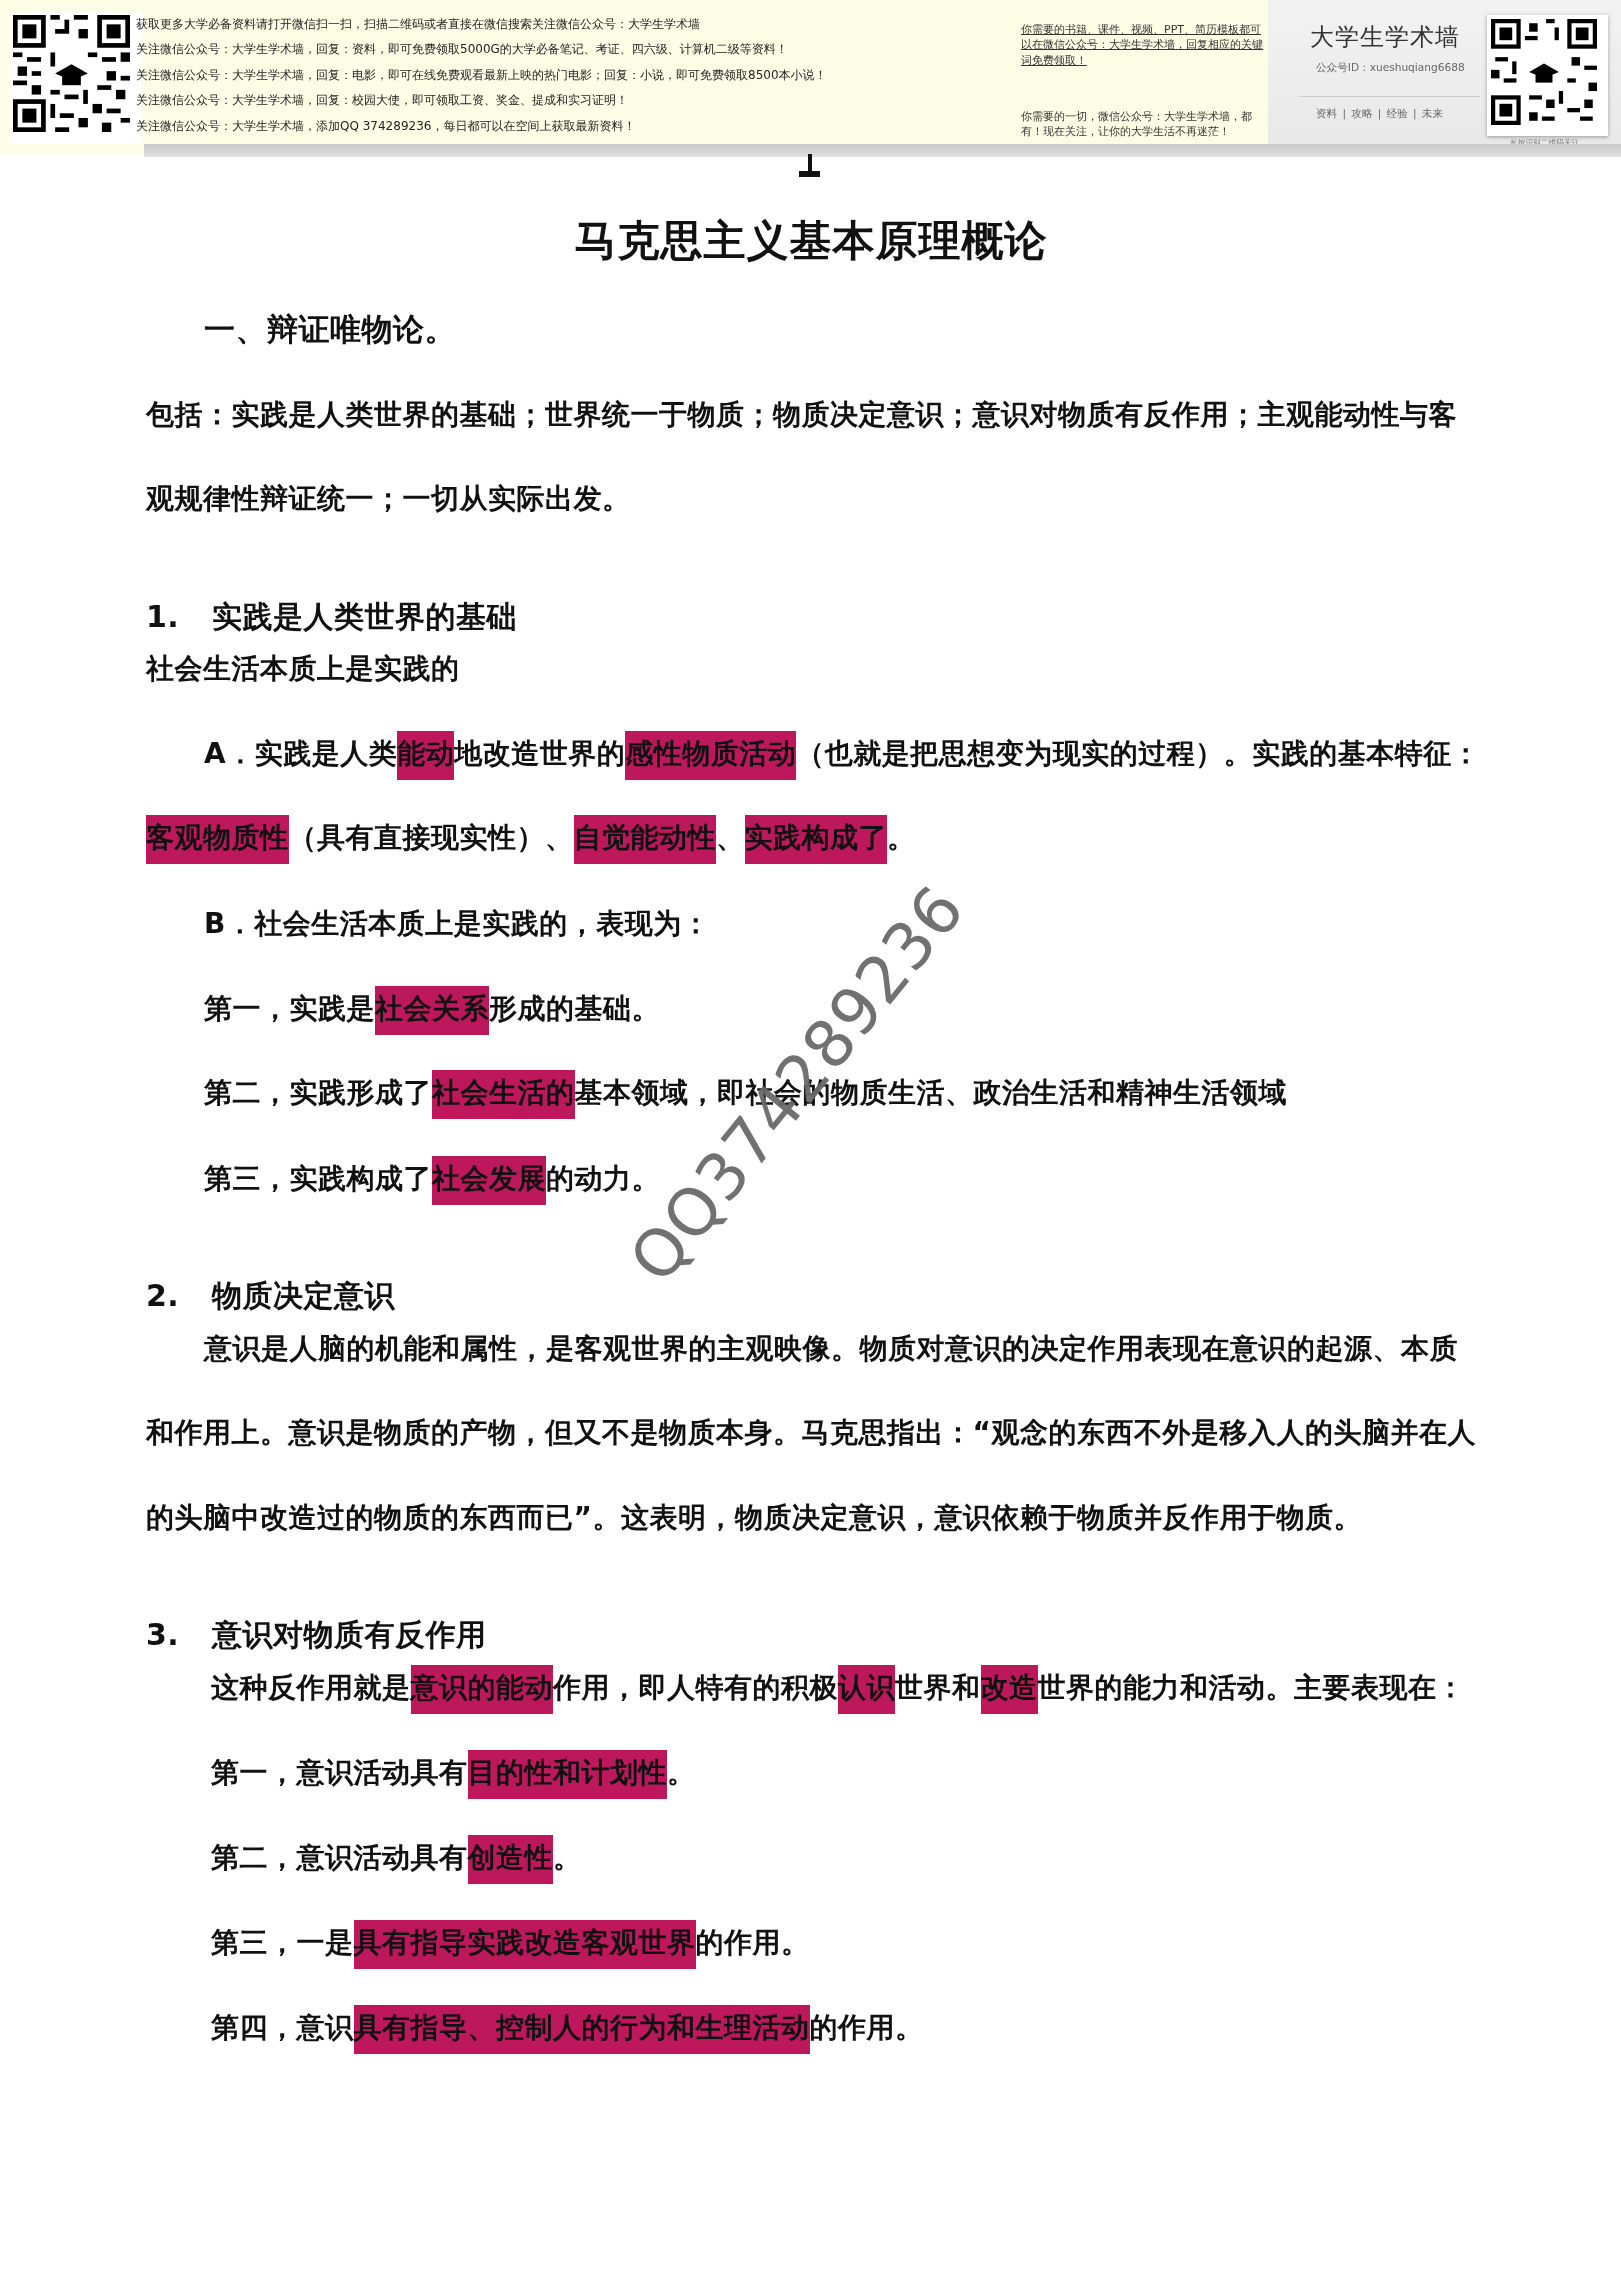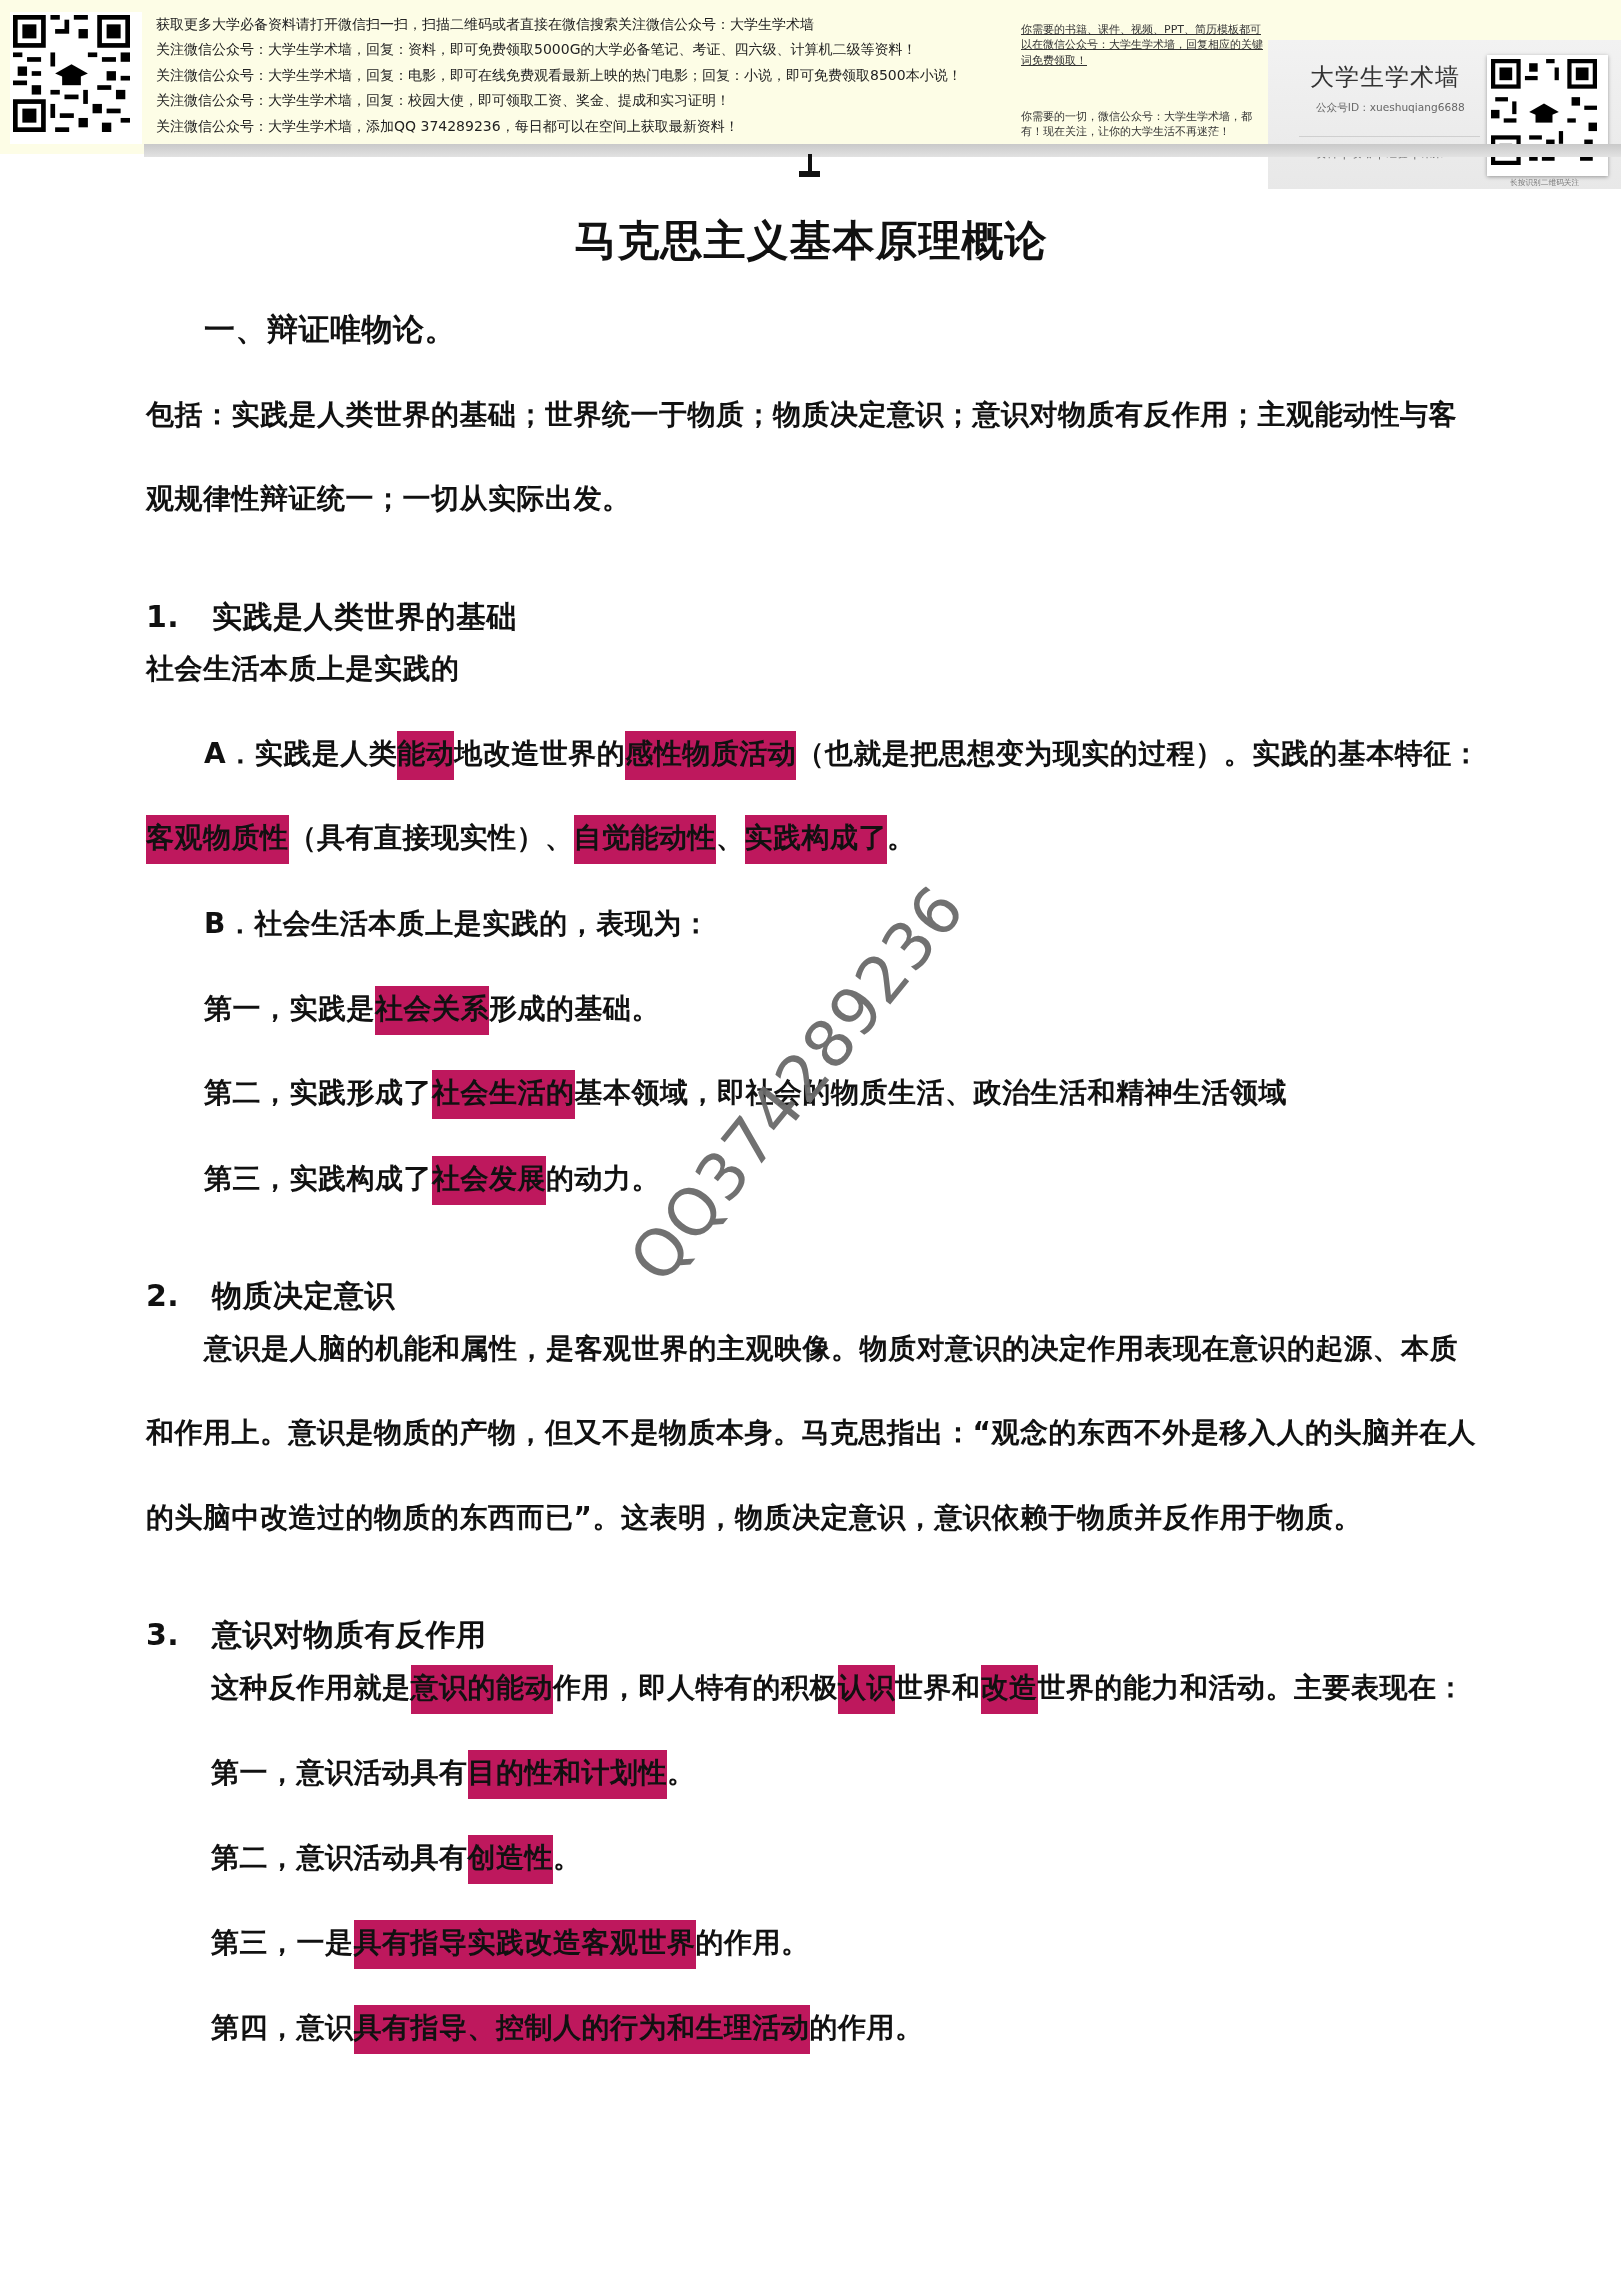--- a/index.html
+++ b/index.html
@@ -21,33 +21,32 @@
   .banner-strip2 {
     position:absolute; left:1136px; top:144px; width:485px; height:13.4px;
     background:linear-gradient(#c9c9c9,#e2e2e2);
   }
   .qr {
     position:absolute; background:#fff; padding:3.8px;
   }
   .qr svg { display:block; }
   .qr-left { left:9.6px; top:11.5px; width:125px; height:125px; }
   .ad-lines {
-    position:absolute; left:156px; top:11.5px; width:865px;
-    font-size:14px; line-height:25.5px; color:#222;
+    position:absolute; left:136px; top:11.5px; width:865px;
+    font-size:12px; line-height:25.5px; color:#222;
   }
   .ad-lines div { white-space:nowrap; }
   .ad-side {
     position:absolute; left:1021px; font-size:11px; line-height:15.4px; color:#333; width:250px;
   }
   .ad-side.top { top:22px;text-decoration:underline; }
   .ad-side.bottom { top:109px; }
   .card {
     position:absolute; left:1268px; top:0; width:354px; height:149px;
     background:linear-gradient(#f2f2f2,#e8e8e8);
-    margin-top:40px;
   }
   .card-title {
     position:absolute; left:42px; top:21px; font-size:24px; color:#333; letter-spacing:1px;
   }
   .card-id { position:absolute; left:48px; top:61px; font-size:10.6px; color:#666; }
   .card-line { position:absolute; left:31px; top:96px; width:181px; height:1px; background:#cfcfcf; }
   .card-tags { position:absolute; left:48px; top:107px; font-size:10.6px; color:#666; word-spacing:1.9px; }
   .qr-right { left:219px; top:15.4px; width:113px; height:113px; box-shadow:0 1px 3.8px rgba(0,0,0,.35); }
   .card-caption { position:absolute; left:242px; top:138px; font-size:7.7px; color:#777; white-space:nowrap; }
 

